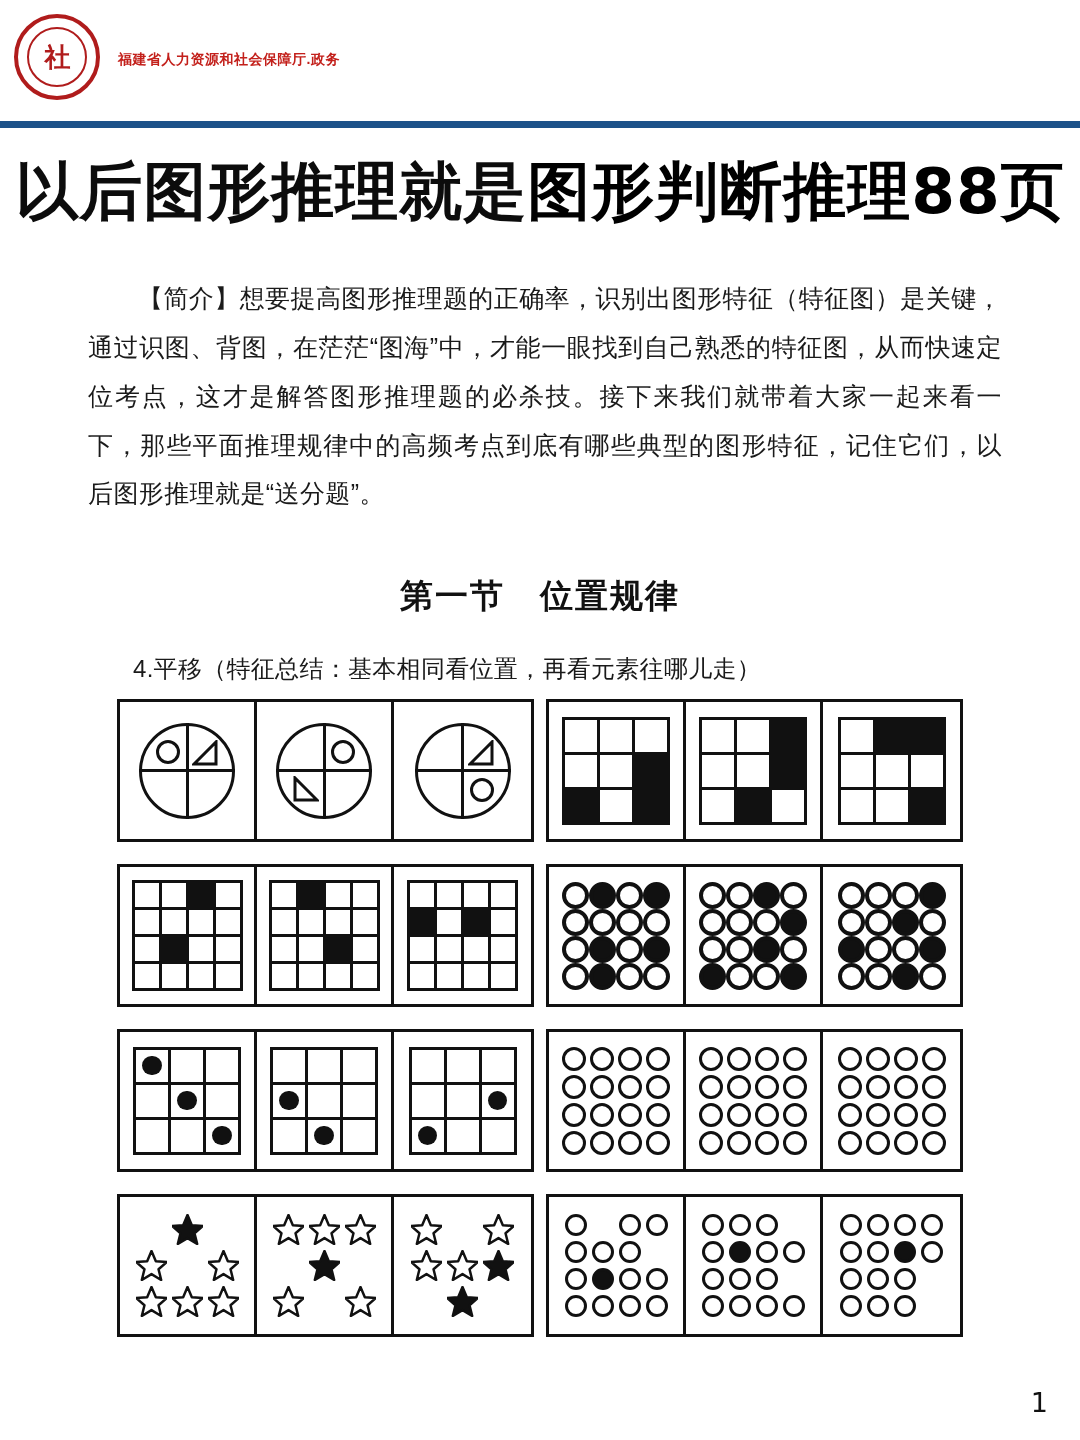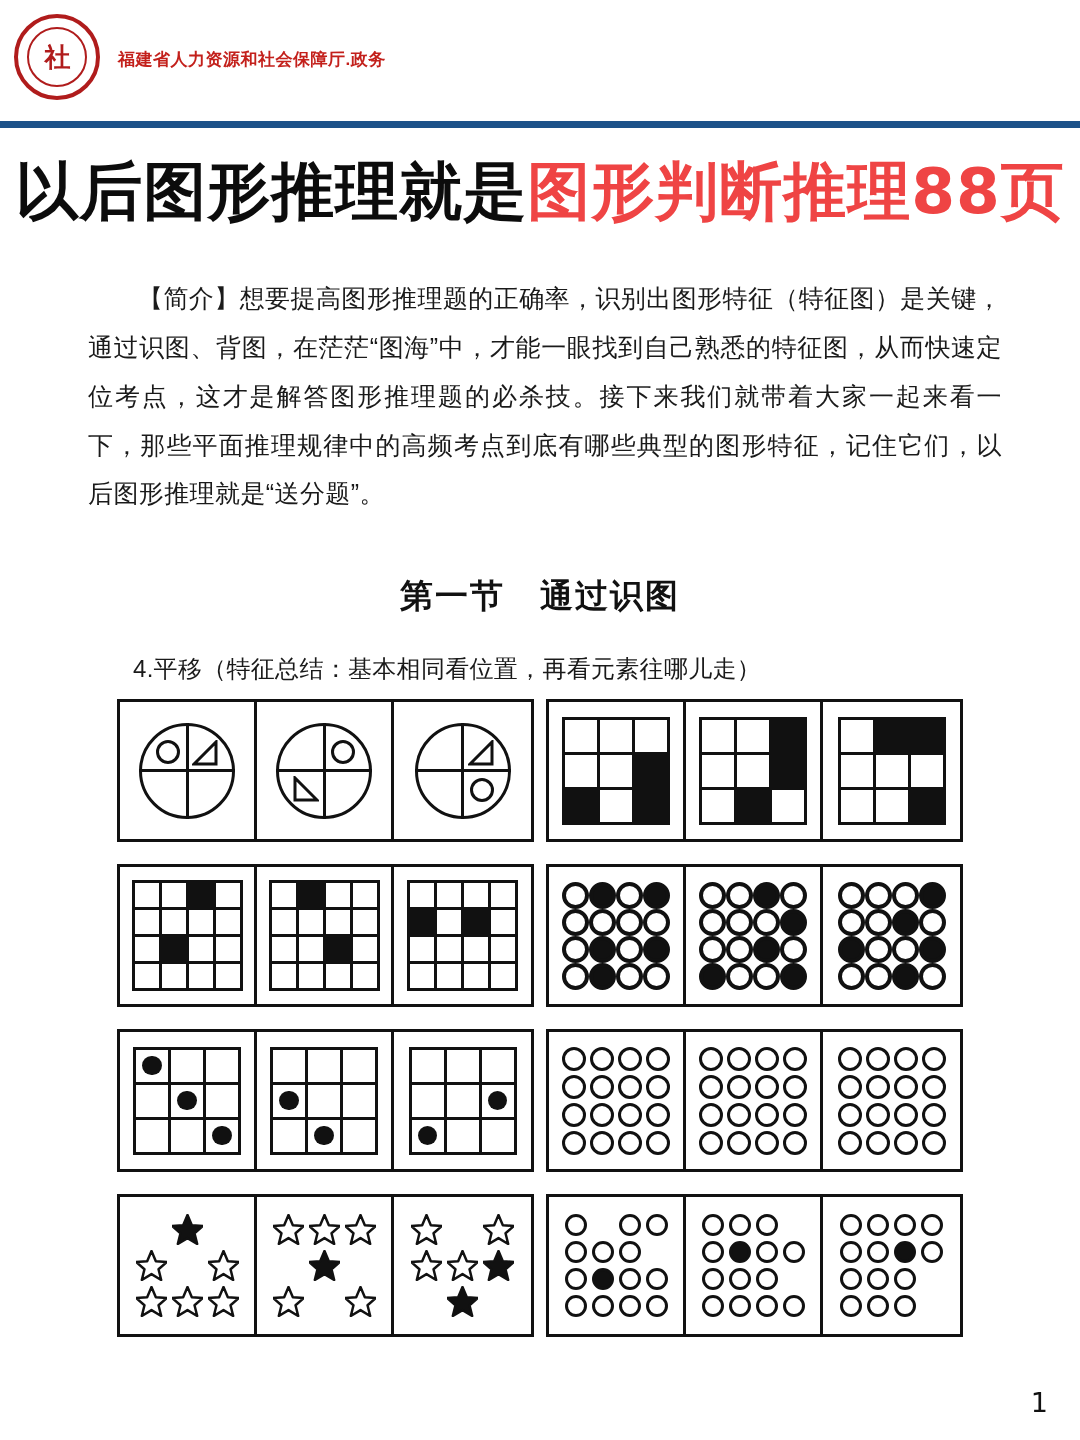--- a/index.html
+++ b/index.html
@@ -64,21 +64,21 @@
   }
   .org-title {
     font-size: 40px;
     font-weight: bold;
     color: #c3201b;
     letter-spacing: 1px;
     line-height: 1.05;
     font-family: "DejaVu Sans", sans-serif;
   }
   .org-sub {
-    font-size: 17px;
+    font-size: 14px;
     font-weight: bold;
     color: #c3201b;
     margin-top: 5px;
     letter-spacing: 0.5px;
   }
   .org-url {
     font-size: 25px;
     font-weight: bold;
     color: #8c1a16;
     margin-top: 4px;
@@ -99,21 +99,21 @@
     margin-top: 28px;
     text-align: center;
     font-size: 63px;
     font-weight: bold;
     line-height: 1.15;
     letter-spacing: 1px;
     font-family: "DejaVu Sans", sans-serif;
     white-space: nowrap;
   }
   .doc-title .t-black { color: #0c0c0c; }
-  .doc-title .t-red { color: #ef4444; }
+  .doc-title .t-red { color: #000000; }
 
   
   .intro {
     margin: 46px 78px 0 88px;
     font-size: 25px;
     line-height: 1.95;
     text-align: justify;
     text-indent: 50px;
     color: #1a1a1a;
     letter-spacing: 0.4px;
@@ -294,21 +294,21 @@
   </div>
   <div class="blue-rule"></div>
 </div>
 
 <div class="doc-title">
   <span class="t-black">以后图形推理就是</span><span class="t-red">图形判断推理88页</span>
 </div>
 
 <div class="intro">【简介】想要提高图形推理题的正确率，识别出图形特征（特征图）是关键，通过识图、背图，在茫茫“图海”中，才能一眼找到自己熟悉的特征图，从而快速定位考点，这才是解答图形推理题的必杀技。接下来我们就带着大家一起来看一下，那些平面推理规律中的高频考点到底有哪些典型的图形特征，记住它们，以后图形推理就是“送分题”。</div>
 
-<div class="section-heading">第一节　通过识图</div>
+<div class="section-heading">第一节　位置规律</div>
 <div class="subsection">4.平移（特征总结：基本相同看位置，再看元素往哪儿走）</div>
 
 <div class="fig-rows">
 
   <div class="fig-row">
     <div class="fig-group">
         <div class="fig-cell">
           <div class="quad-circle">
             <div class="qmark circle" style="left: 14px; top: 14px;"></div>
             <div class="tri-wrap" style="right: 14px; top: 14px;">

